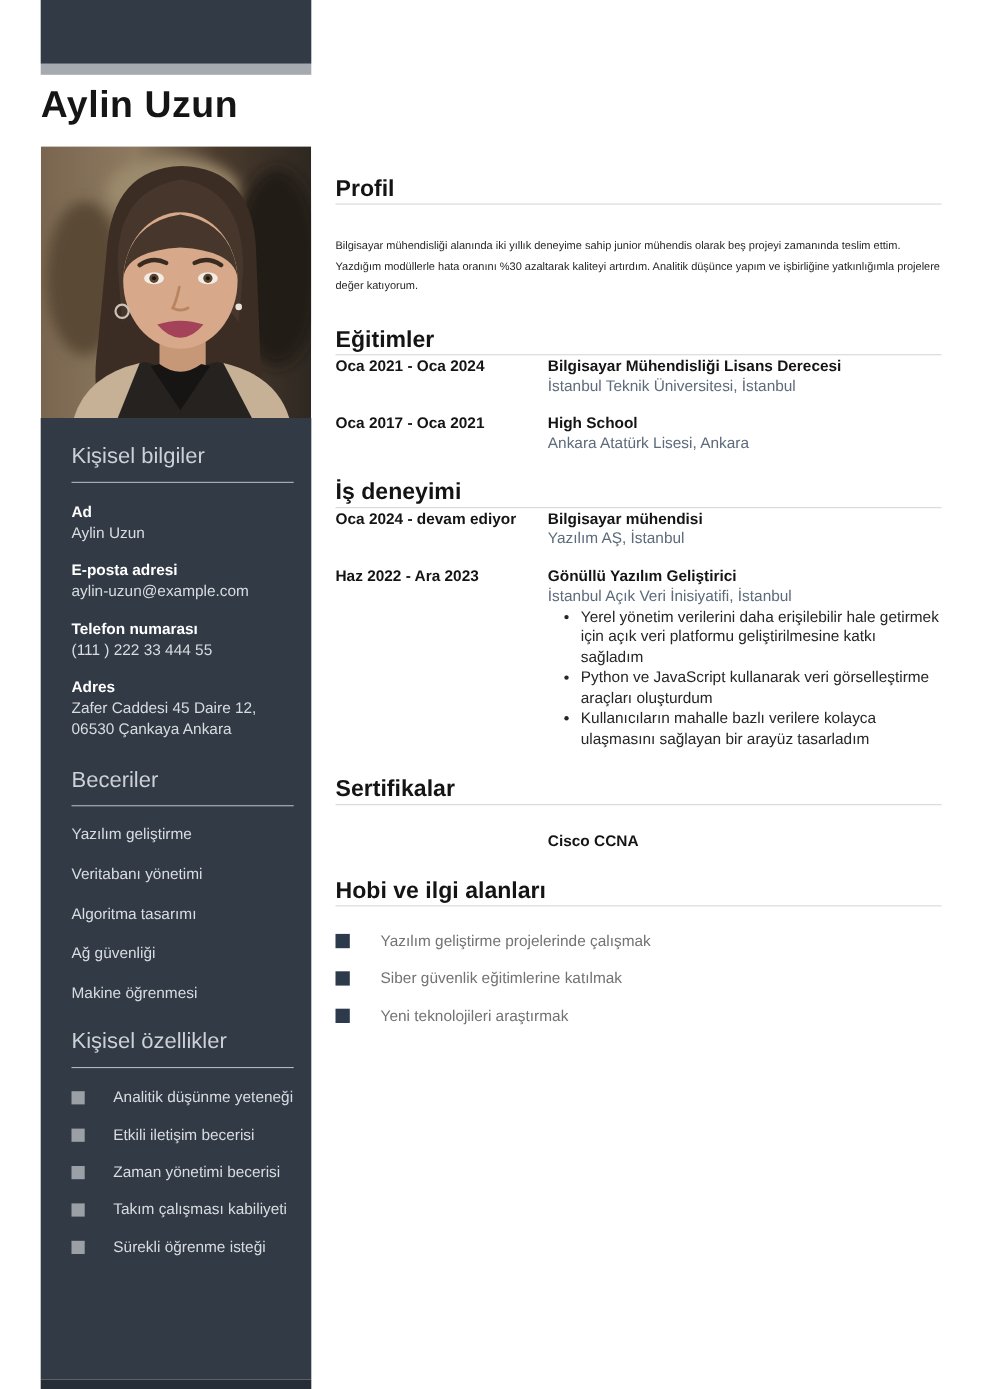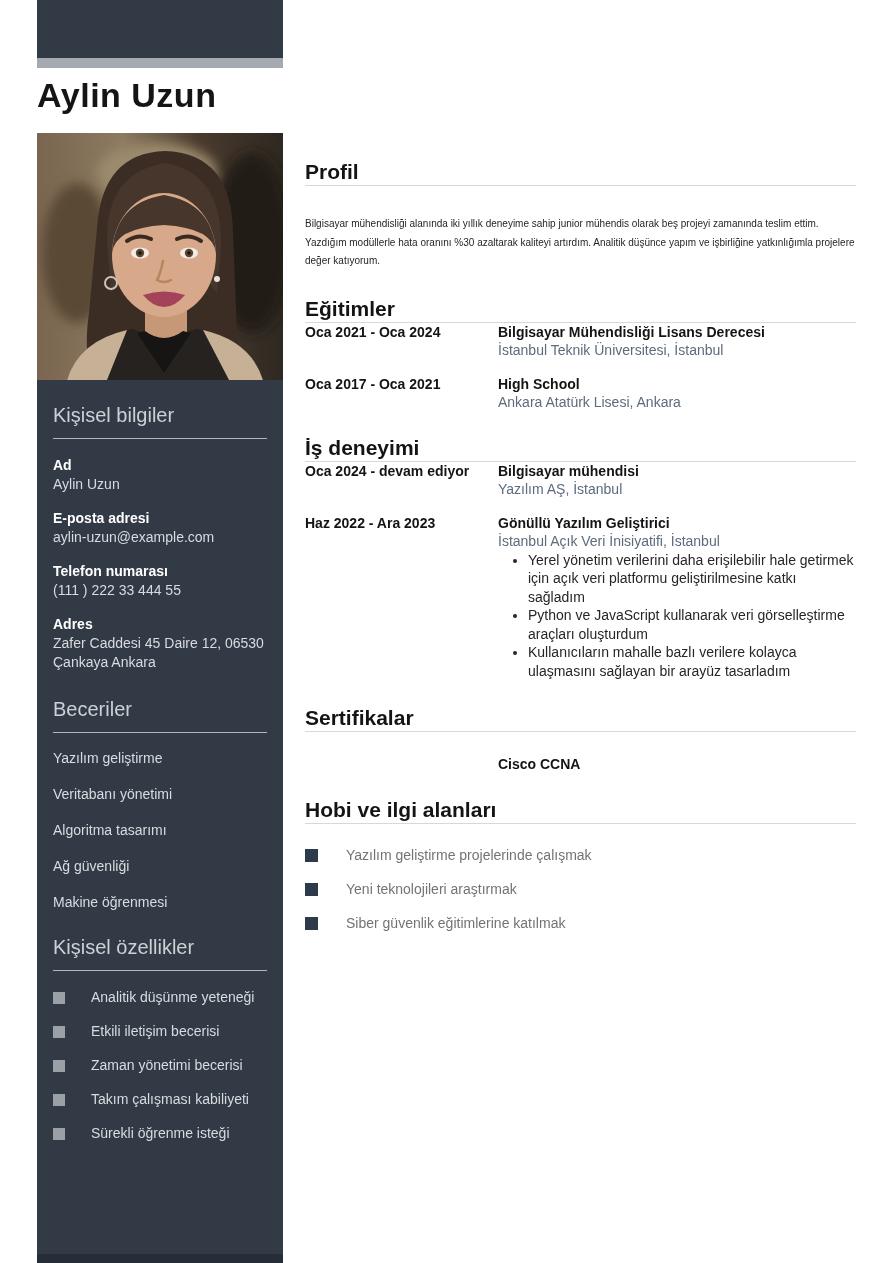--- a/index.html
+++ b/index.html
@@ -16,21 +16,21 @@
     color:#151515; letter-spacing:0.5px; white-space:nowrap;
   }
 
   
   .photo { position:absolute; left:37px; top:133px; width:246px; height:247px; overflow:hidden; }
   .photo svg { display:block; }
 
   
   .sidebar {
     position:absolute; left:37px; top:380px; width:246px; height:874px;
-    background:#323a46; box-sizing:border-box; padding:24px 16px 0 16px;
+    background:#323a46; box-sizing:border-box; padding:24px 16px 0 28px;
     color:#d8dce0;
   }
   .sidebar-bottom { position:absolute; left:37px; top:1254px; width:246px; height:9px; background:#262d37; }
   .side-title {
     font-size:20px; font-weight:400; color:#ccd1d6;
     border-bottom:1px solid #b2b7bd; padding-bottom:11px; margin-bottom:17px;
   }
   .side-section { margin-bottom:8px; }
   .side-section.gap-top { margin-top:26px; }
   .field { margin-bottom:15px; font-size:14px; line-height:19px; }
@@ -240,23 +240,23 @@
 
     <div>
       <div class="section-title mt26">Hobi ve ilgi alanları</div>
       <div class="hobbies">
         <div class="hobby">
           <span class="hobby-sq"></span>
           <span>Yazılım geliştirme projelerinde çalışmak</span>
         </div>
         <div class="hobby">
           <span class="hobby-sq"></span>
-          <span>Yeni teknolojileri araştırmak</span>
+          <span>Siber güvenlik eğitimlerine katılmak</span>
         </div>
         <div class="hobby">
           <span class="hobby-sq"></span>
-          <span>Siber güvenlik eğitimlerine katılmak</span>
+          <span>Yeni teknolojileri araştırmak</span>
         </div>
       </div>
     </div>
 
   </div>
 </div>
 
 </body></html>

